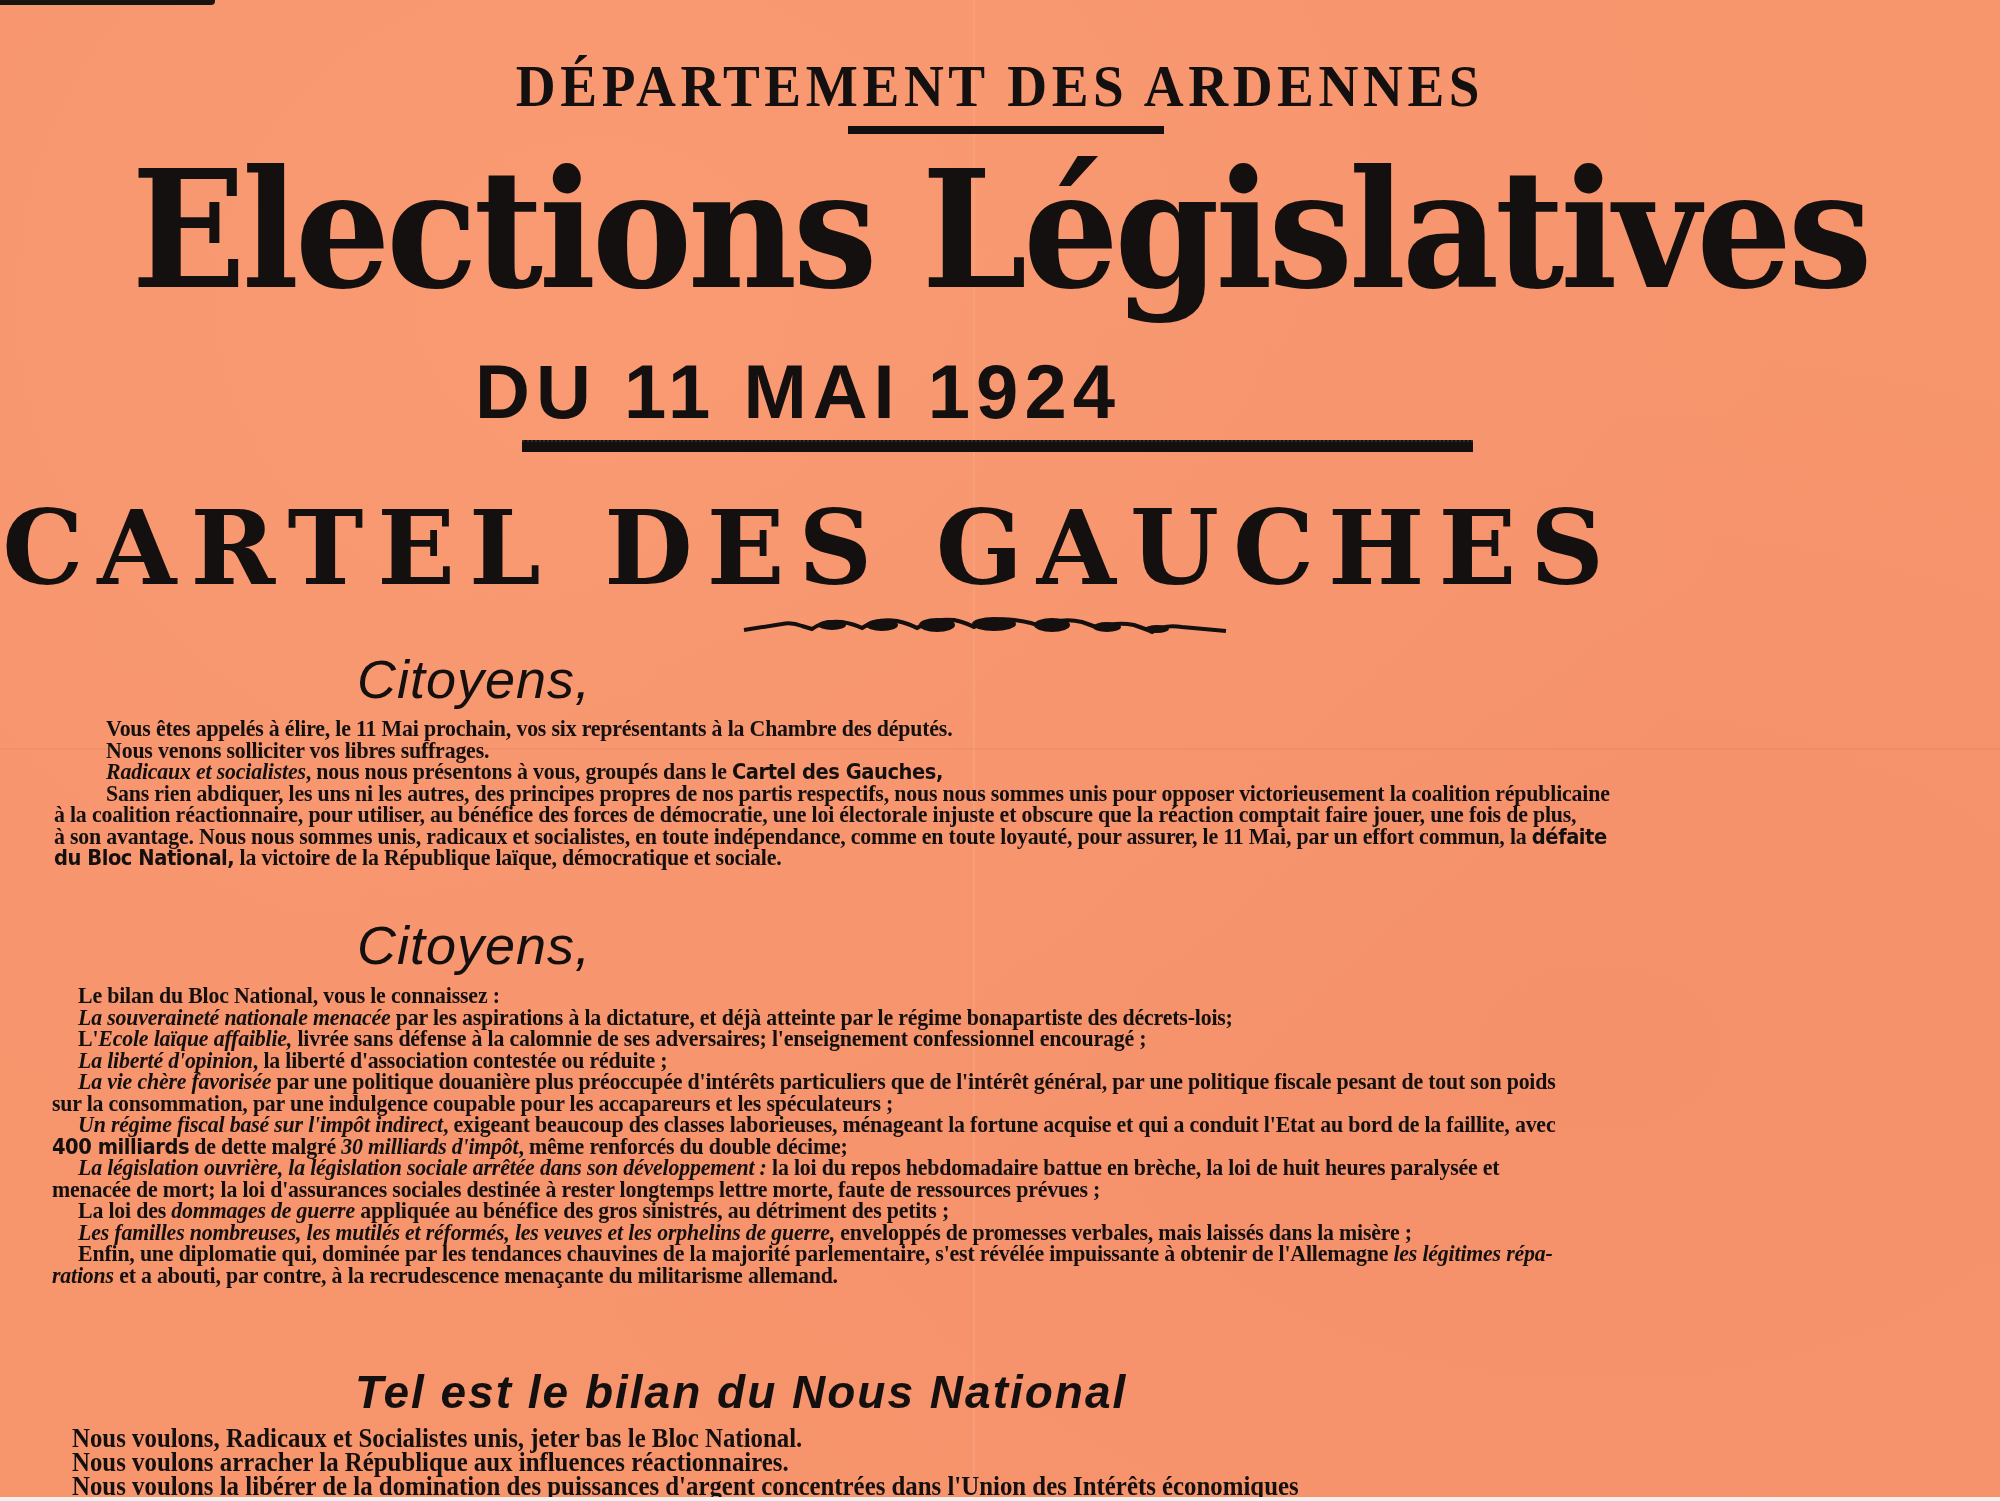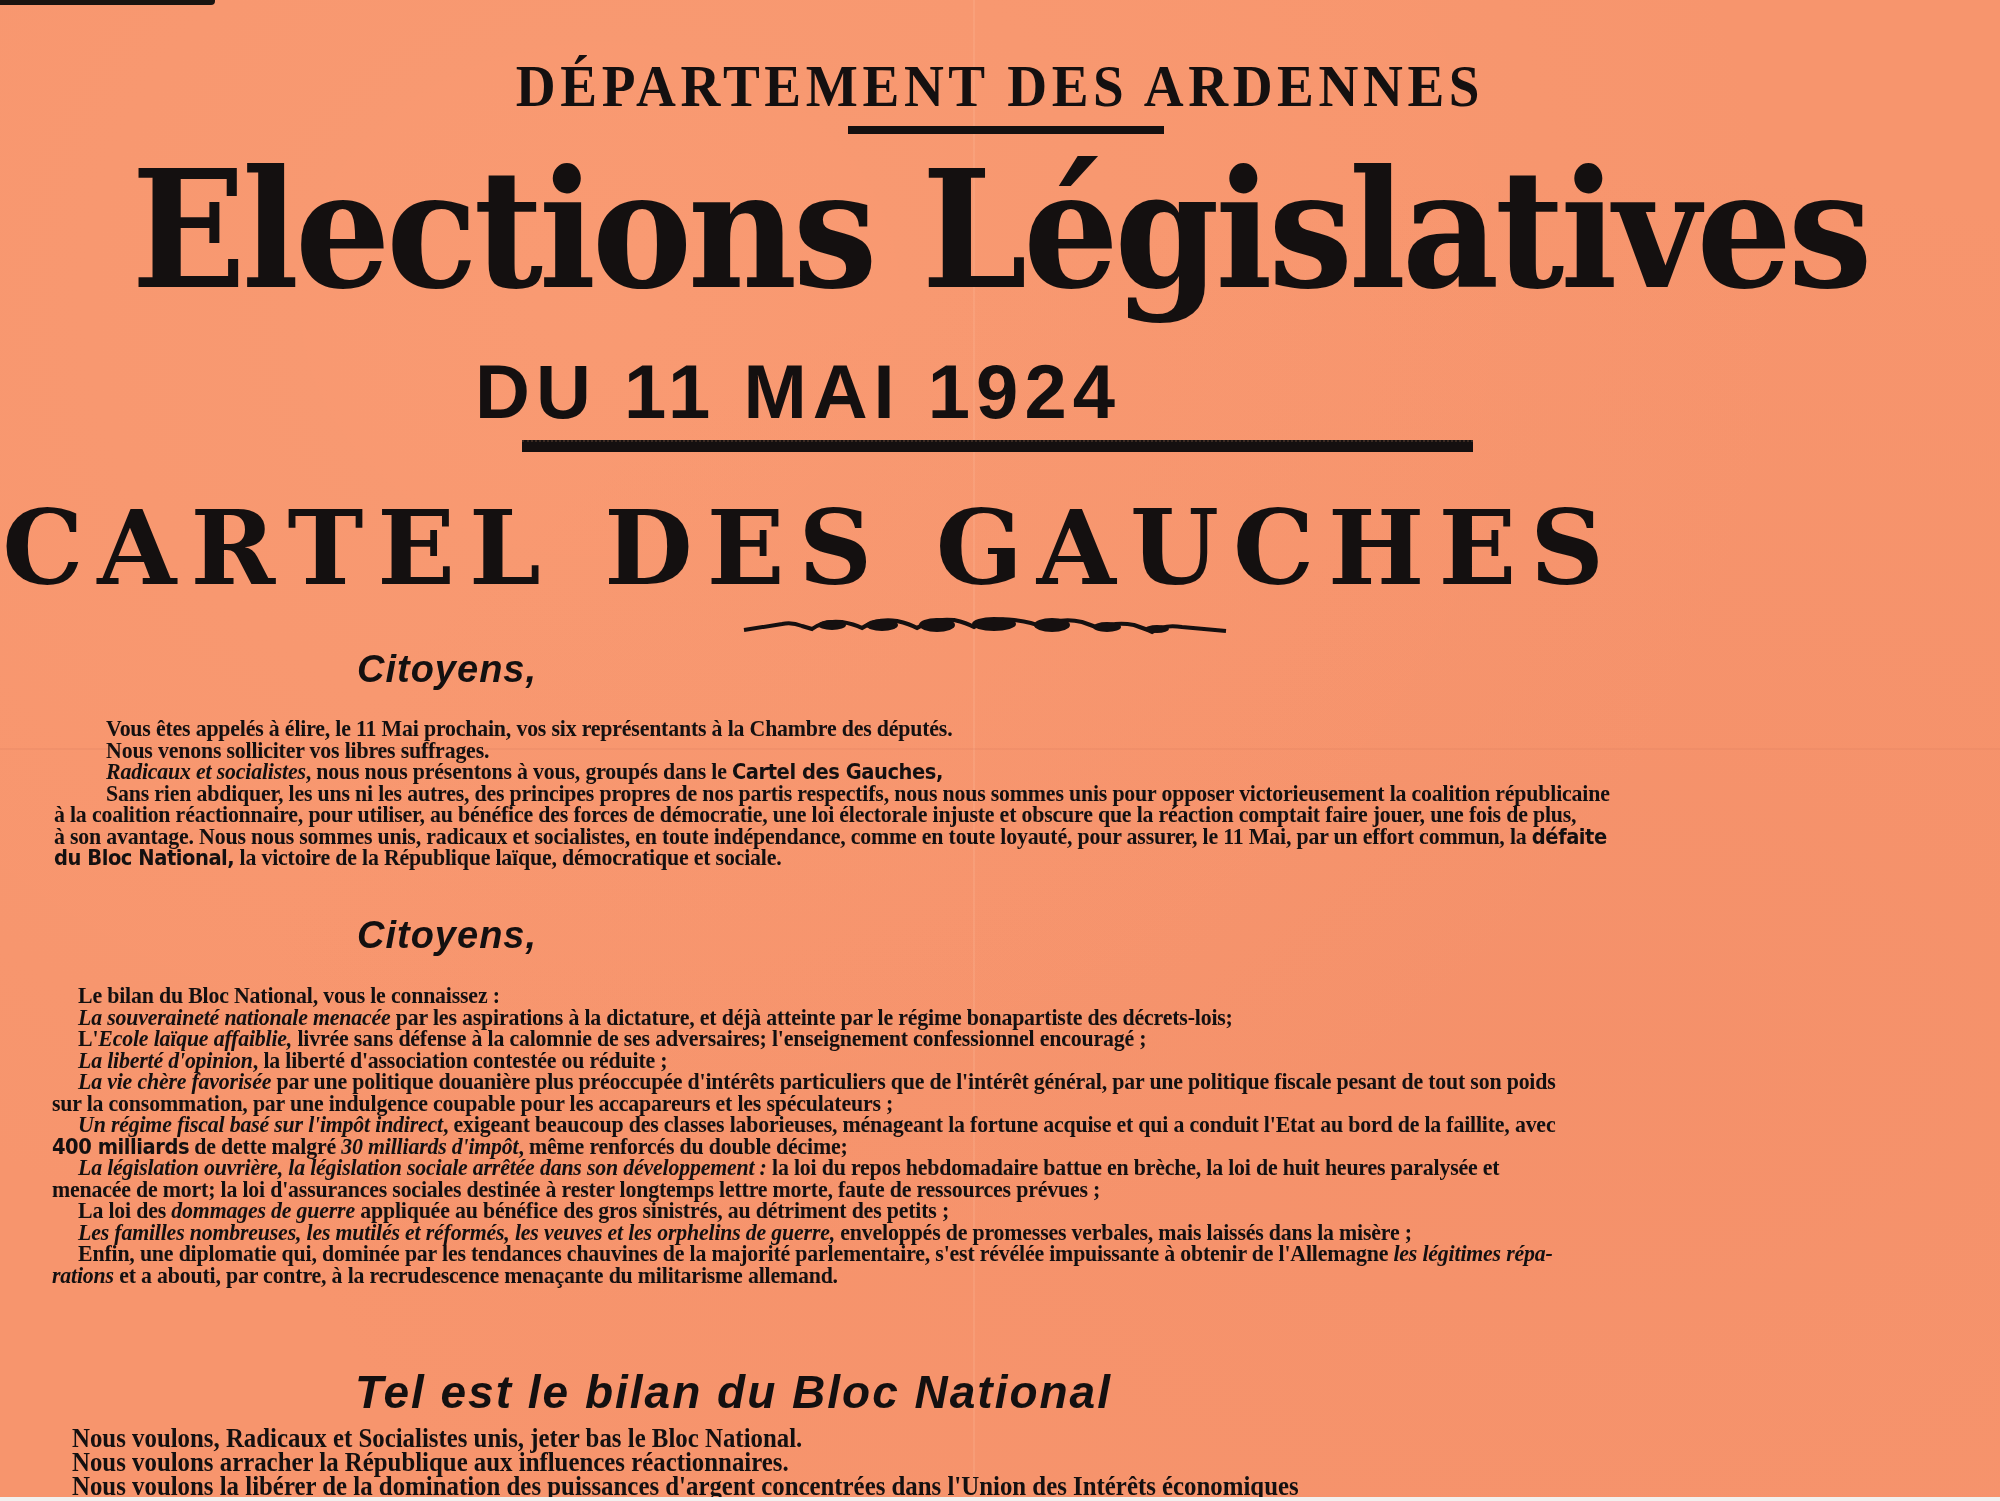--- a/index.html
+++ b/index.html
@@ -27,21 +27,21 @@
   .title { left:0; width:2000px; top:138px; text-align:center; font-family:"DejaVu Serif", serif; font-weight:bold;
     font-size:150px; letter-spacing:-4px; line-height:170px; transform:scaleY(1.08); transform-origin:top center; }
   .date { left:0; width:1596px; top:348px; text-align:center; font-family:"Liberation Sans", sans-serif; font-weight:bold;
     font-size:76px; letter-spacing:6px; }
   .date-rule { left:522px; top:440px; width:951px; height:10px; background:#151010; border-top:2px dotted #3a2a22; }
 
   .cartel { left:0; width:1620px; top:488px; text-align:center; font-family:"DejaVu Serif", serif; font-weight:bold;
     font-size:102px; letter-spacing:14px; }
   .squiggle { left:742px; top:612px; width:486px; height:30px; }
 
-  .citoyens { font-family:"Liberation Sans", sans-serif; font-weight:bold; font-style:italic; font-size:38px; letter-spacing:1px; }
+  .citoyens { font-family:"Liberation Sans", sans-serif; font-weight:normal; font-style:italic; font-size:54px; letter-spacing:1px; }
   .cit1 { left:357px; top:648px; }
   .cit2 { left:357px; top:914px; }
 
   .body-text { font-family:"Liberation Serif", serif; font-size:23.5px; line-height:21.5px; letter-spacing:-0.2px;
     transform:scaleX(0.93); transform-origin:left top; font-weight:bold; }
   .p1 { left:80px; top:718px; width:2010px; }
   .p2 { left:52px; top:985px; width:2010px; }
   .line { display:block; white-space:nowrap; height:21.5px; }
   .ind { padding-left:28px; }
   .i { font-style:italic; }
@@ -105,21 +105,21 @@
   <span class="line ind"><span class="i">Un régime fiscal basé sur l'impôt indirect</span><span>, exigeant beaucoup des classes laborieuses, ménageant la fortune acquise et qui a conduit l'Etat au bord de la faillite, avec</span></span>
   <span class="line"><span class="b">400 milliards</span><span> de dette malgré </span><span class="i">30 milliards d'impôt</span><span>, même renforcés du double décime;</span></span>
   <span class="line ind"><span class="i">La législation ouvrière, la législation sociale arrêtée dans son développement :</span><span> la loi du repos hebdomadaire battue en brèche, la loi de huit heures paralysée et</span></span>
   <span class="line"><span>menacée de mort; la loi d'assurances sociales destinée à rester longtemps lettre morte, faute de ressources prévues ;</span></span>
   <span class="line ind"><span>La loi des </span><span class="i">dommages de guerre</span><span> appliquée au bénéfice des gros sinistrés, au détriment des petits ;</span></span>
   <span class="line ind"><span class="i">Les familles nombreuses, les mutilés et réformés, les veuves et les orphelins de guerre,</span><span> enveloppés de promesses verbales, mais laissés dans la misère ;</span></span>
   <span class="line ind"><span>Enfin, une diplomatie qui, dominée par les tendances chauvines de la majorité parlementaire, s'est révélée impuissante à obtenir de l'Allemagne </span><span class="i">les légitimes répa-</span></span>
   <span class="line"><span class="i">rations</span><span> et a abouti, par contre, à la recrudescence menaçante du militarisme allemand.</span></span>
 </div>
 
-<div class="abs bilan">Tel est le bilan du Bloc National</div>
+<div class="abs bilan">Tel est le bilan du Nous National</div>
 
 <div class="abs p3">
   <span class="line">Nous voulons, Radicaux et Socialistes unis, jeter bas le Bloc National.</span>
   <span class="line">Nous voulons arracher la République aux influences réactionnaires.</span>
   <span class="line">Nous voulons la libérer de la domination des puissances d'argent concentrées dans l'Union des Intérêts économiques</span>
 </div>
 
 <div class="bottom-strip"></div>
 
 </body></html>

